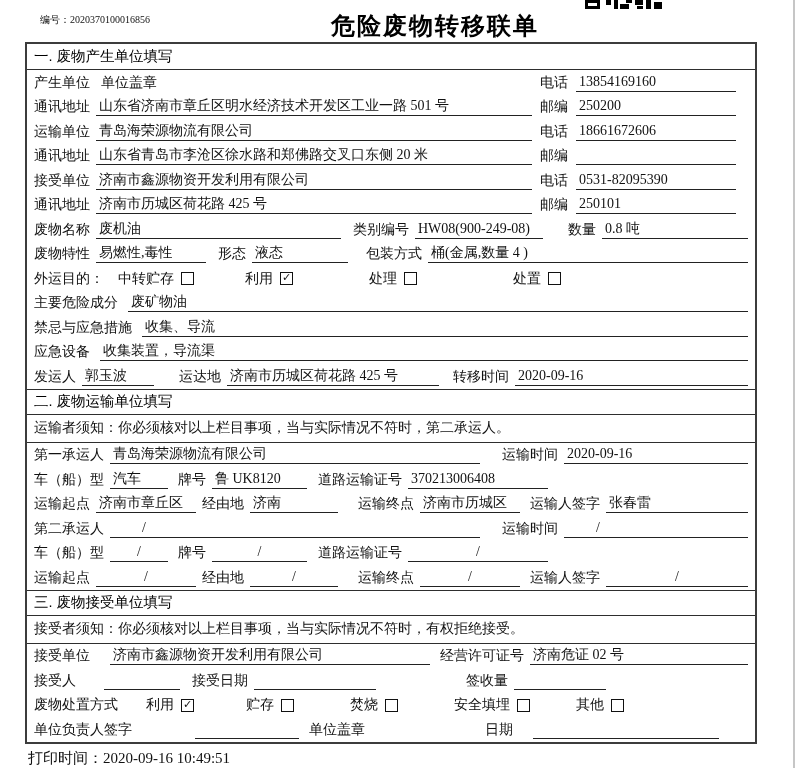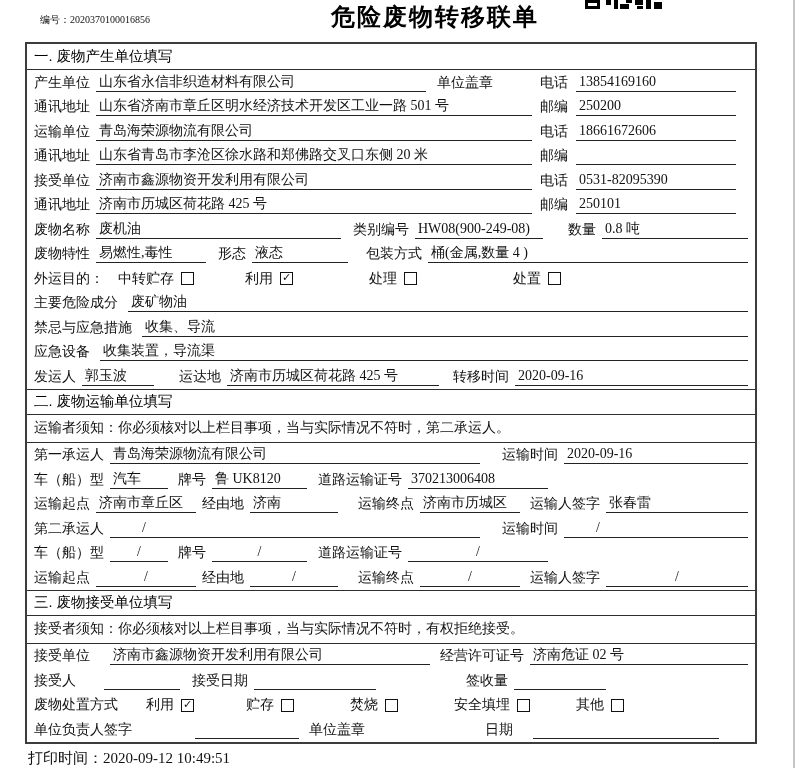--- a/index.html
+++ b/index.html
@@ -6,21 +6,21 @@
   html,body { width:796px; height:768px; background:#fff; overflow:hidden; }
   body {
     position:relative;
     font-family:"Liberation Serif","DejaVu Serif",serif;
     color:#111; font-size:14px;
   }
   .edge-line { position:absolute; top:0; right:1px; width:2px; height:100%; background:#c6c6c6; }
 
   .serial { position:absolute; left:40px; top:13px; font-size:10px; white-space:nowrap; }
   .doc-title {
-    position:absolute; left:331px; top:1px;
+    position:absolute; left:331px; top:10px;
     font-family:Liberation Mono, monospace;
     font-weight:bold; font-size:24px; letter-spacing:2px; color:#000; white-space:nowrap;
   }
   .qr { position:absolute; left:585px; top:0; }
 
   .form {
     position:absolute; left:25px; top:42px; width:732px; height:702px;
     border:2px solid #3c3c3c; background:#fff;
     display:flex; flex-direction:column;
   }
@@ -83,21 +83,20 @@
     <rect x="61" y="0" width="5" height="9"></rect>
       <rect x="69" y="2" width="8" height="7"></rect>
   </svg>
 
   <div class="form">
 
     <div class="sec-h">一. 废物产生单位填写</div>
 
     <div class="row">
       <span class="lbl">产生单位</span>
-      <span class="val" style="width:330px">山东省永信非织造材料有限公司</span>
       <span class="lbl" style="margin-left:11px">单位盖章</span>
       <span class="rpair">
         <span class="lbl">电话</span>
         <span class="val">13854169160</span>
       </span>
     </div>
 
     <div class="row">
       <span class="lbl">通讯地址</span>
       <span class="val" style="width:436px">山东省济南市章丘区明水经济技术开发区工业一路 501 号</span>
@@ -308,16 +307,16 @@
     <div class="row">
       <span class="lbl">单位负责人签字</span>
       <span class="val" style="width:104px;margin-left:63px"></span>
       <span class="lbl" style="margin-left:10px">单位盖章</span>
       <span class="lbl" style="margin-left:120px">日期</span>
       <span class="val" style="width:186px;margin-left:20px"></span>
     </div>
 
   </div>
 
-  <div class="print-line"><span>打印时间：</span><span>2020-09-12 10:49:51</span></div>
+  <div class="print-line"><span>打印时间：</span><span>2020-09-16 10:49:51</span></div>
 
   <div class="edge-line"></div>
 </div>
 
 </body></html>

